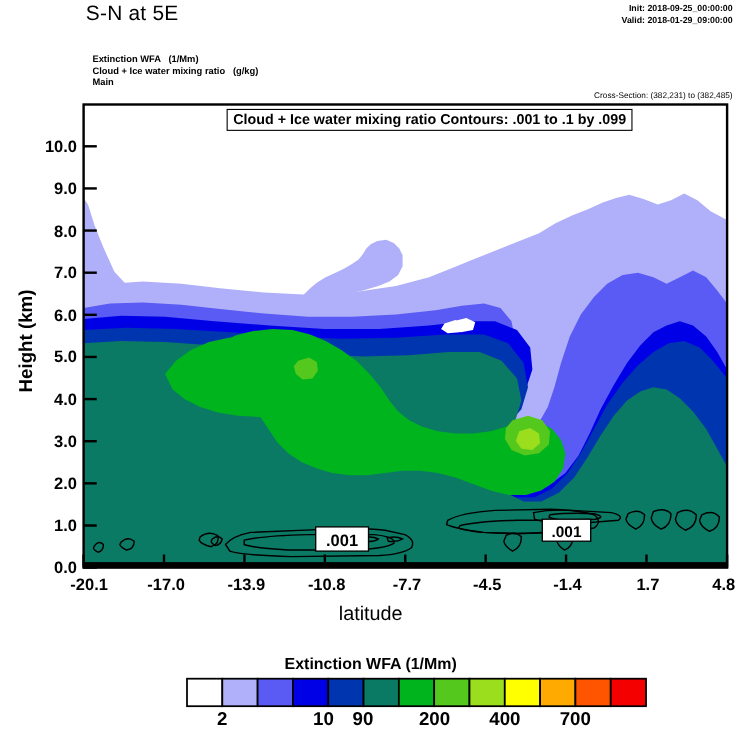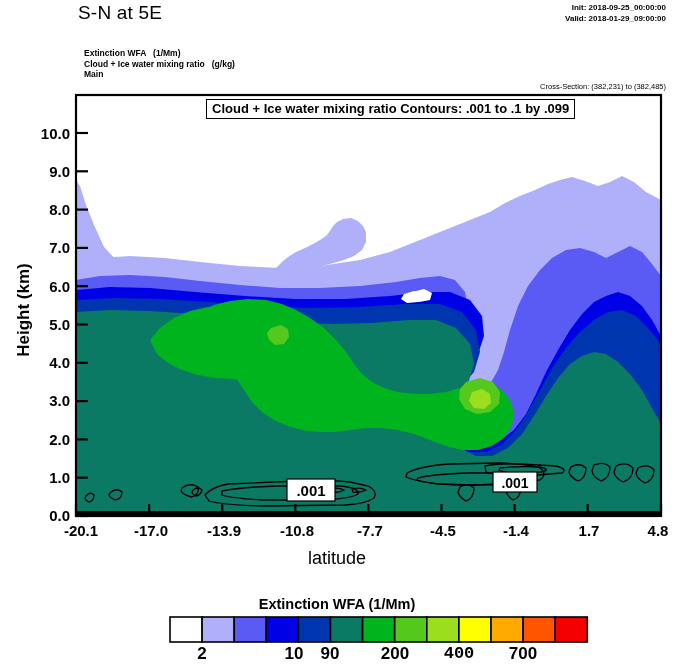--- a/index.html
+++ b/index.html
@@ -234,14 +234,14 @@
 
 <div class="abs" id="contour-banner">Cloud + Ice water mixing ratio Contours: .001 to .1 by .099</div>
 <div class="abs" id="ylabel">Height (km)</div>
 <div class="abs" id="xlabel">latitude</div>
 <div class="abs" id="cbar-title">Extinction WFA  (1/Mm)</div>
 
 <div class="clbl" style="left:187px;width:30px;">2</div>
 <div class="clbl" style="left:251px;width:30px;margin-left:28px;">10</div>
 <div class="clbl" style="left:315px;width:30px;">90</div>
 <div class="clbl" style="left:374px;width:42px;">200</div>
-<div class="clbl" style="left:438px;width:42px;font-family:Liberation Mono, monospace;">400</div>
+<div class="clbl" style="left:438px;width:42px;">400</div>
 <div class="clbl" style="left:502px;width:42px;">700</div>
 
 </body></html>

